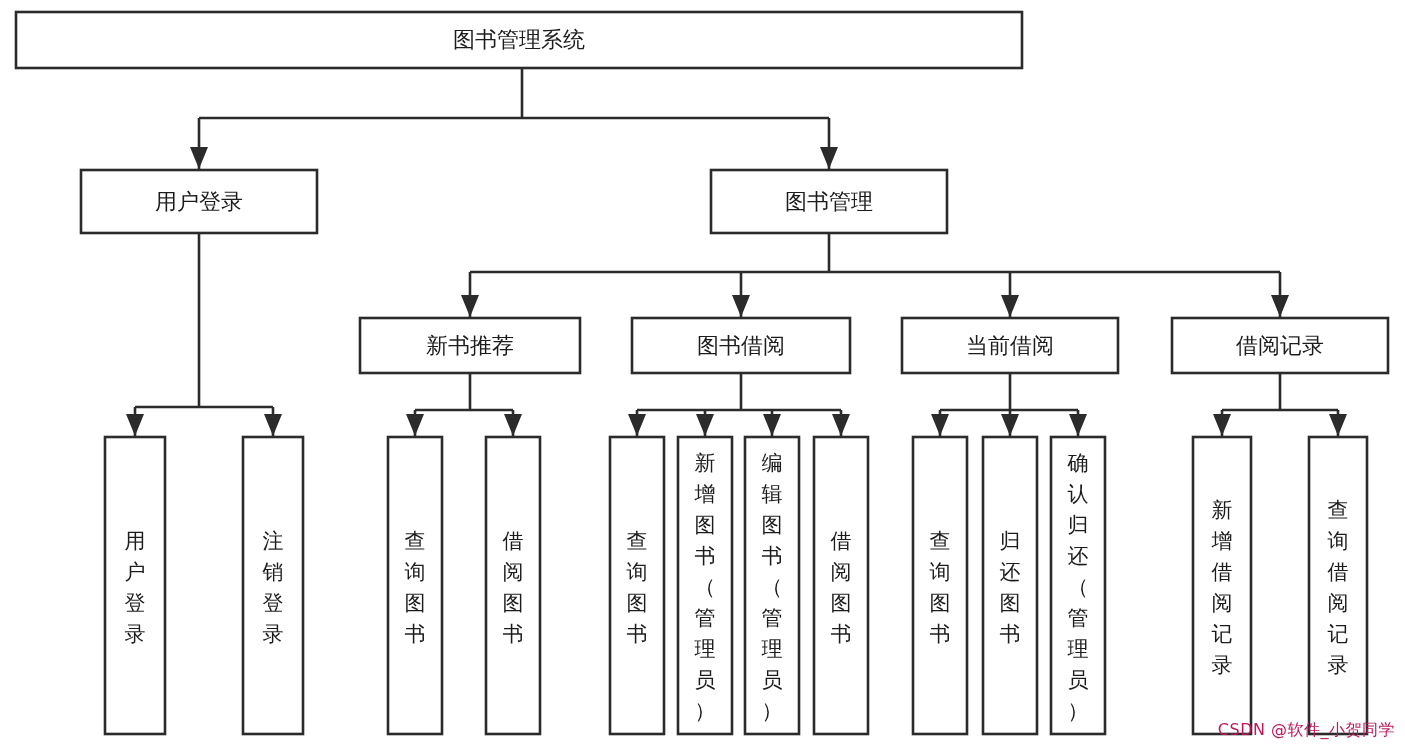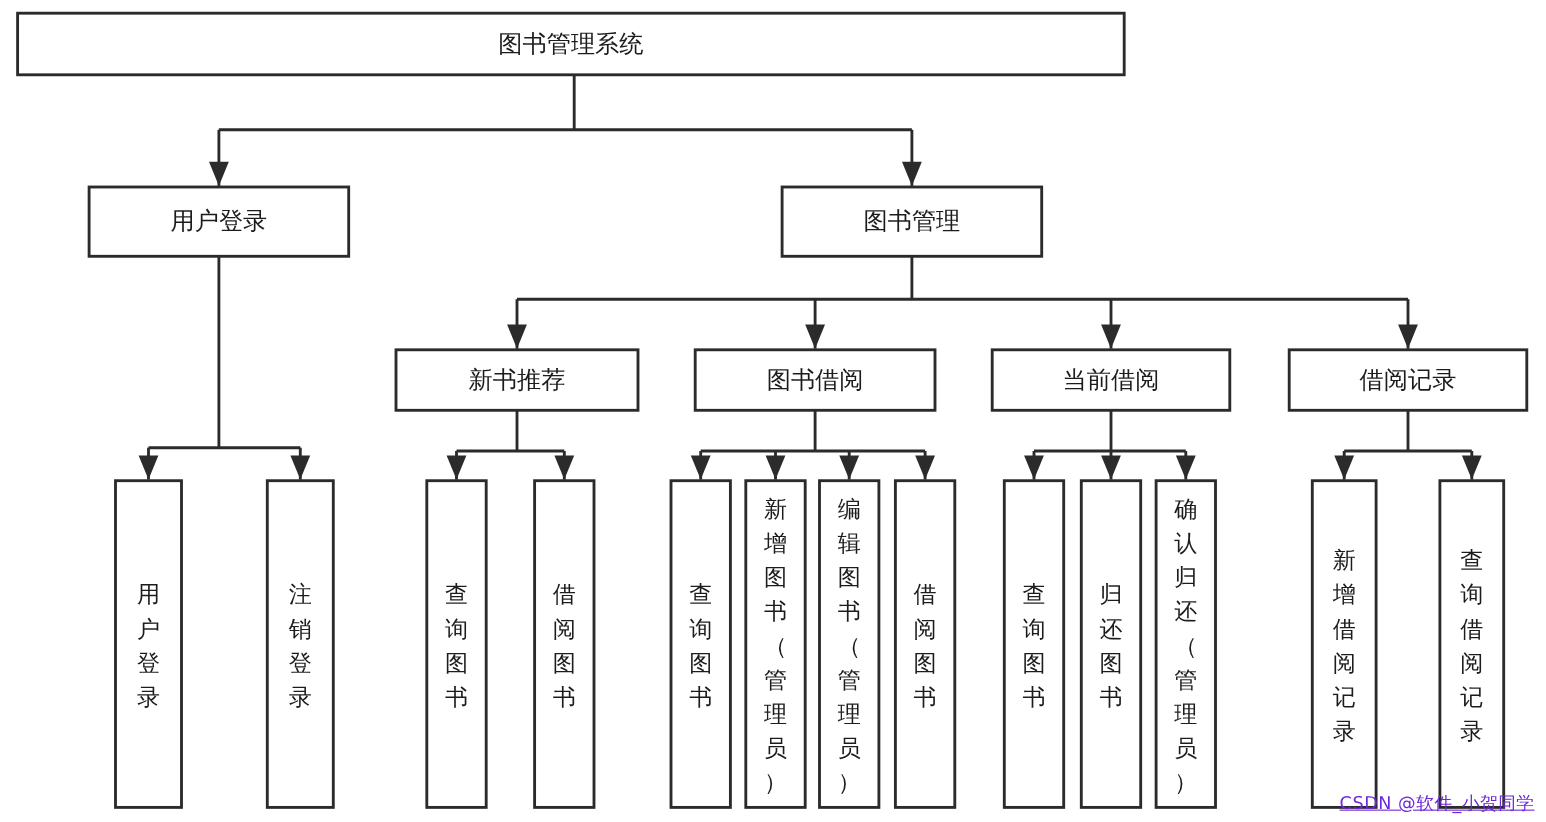--- a/index.html
+++ b/index.html
@@ -55,25 +55,24 @@
     font-size: 21px;
     fill: #1c1c1c;
     text-anchor: middle;
   }
   .watermark {
     position: absolute;
     right: 10px;
     bottom: 6px;
     font-family: "DejaVu Sans", "Liberation Sans", sans-serif;
     font-size: 16px;
-    color: #6d28d9;
+    color: #be185d;
     letter-spacing: 0.5px;
     white-space: nowrap;
     pointer-events: none;
-    text-decoration: underline;
   }
 </style>
 </head>
 <body>
 
 <div id="diagram-root">
   <svg id="flow-svg" viewBox="0 0 1405 747">
     <g id="edges-layer">
         <g>
           <line x1="522" y1="68" x2="522" y2="118" class="connector"></line>

